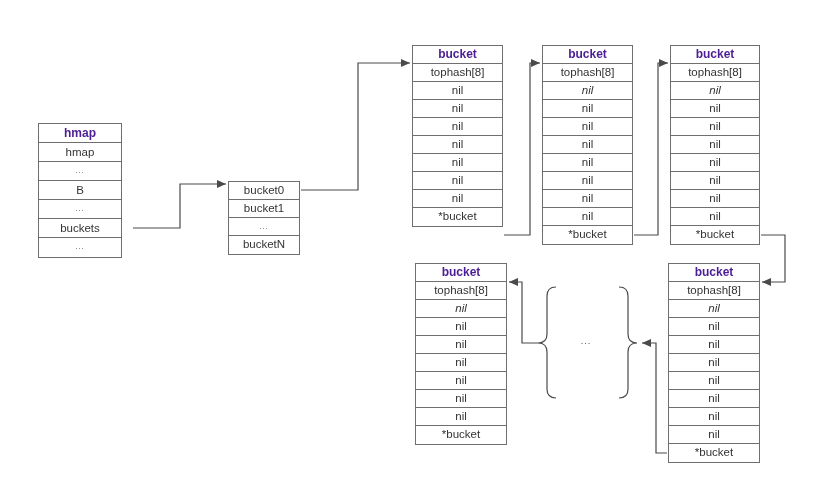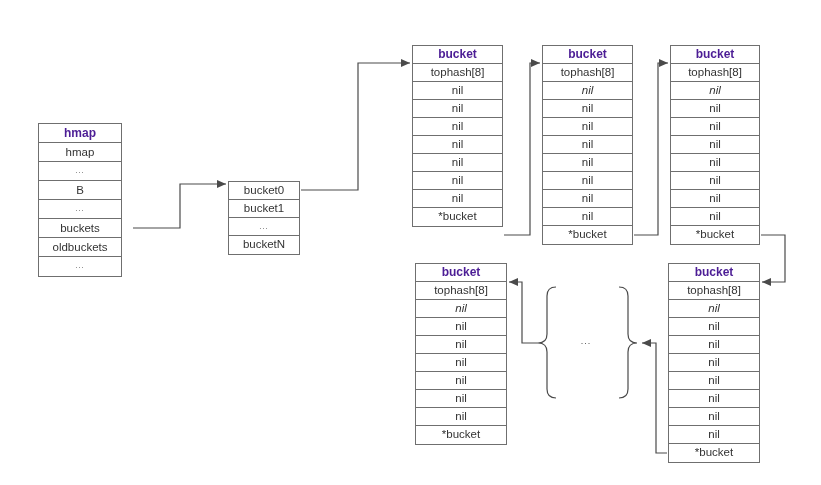--- a/index.html
+++ b/index.html
@@ -58,21 +58,20 @@
     <path d="M619 287 Q628 287 628 296 V334 Q628 343 637 343 Q628 343 628 352 V389 Q628 398 619 398" fill="none" stroke="#4a4a4a" stroke-width="1.2"></path>
   </svg>
 
   <div class="tbl" style="left:38px;top:123px;width:84px;">
     <div class="cell h19 hdr">hmap</div>
     <div class="cell h19">hmap</div>
     <div class="cell h19 dots">...</div>
     <div class="cell h19">B</div>
     <div class="cell h19 dots">...</div>
     <div class="cell h19">buckets</div>
-    <div class="cell h19">oldbuckets</div>
     <div class="cell h19 dots">...</div>
   </div>
 
   <div class="tbl" style="left:228px;top:181px;width:72px;">
     <div class="cell">bucket0</div>
     <div class="cell">bucket1</div>
     <div class="cell dots">...</div>
     <div class="cell">bucketN</div>
   </div>
 

